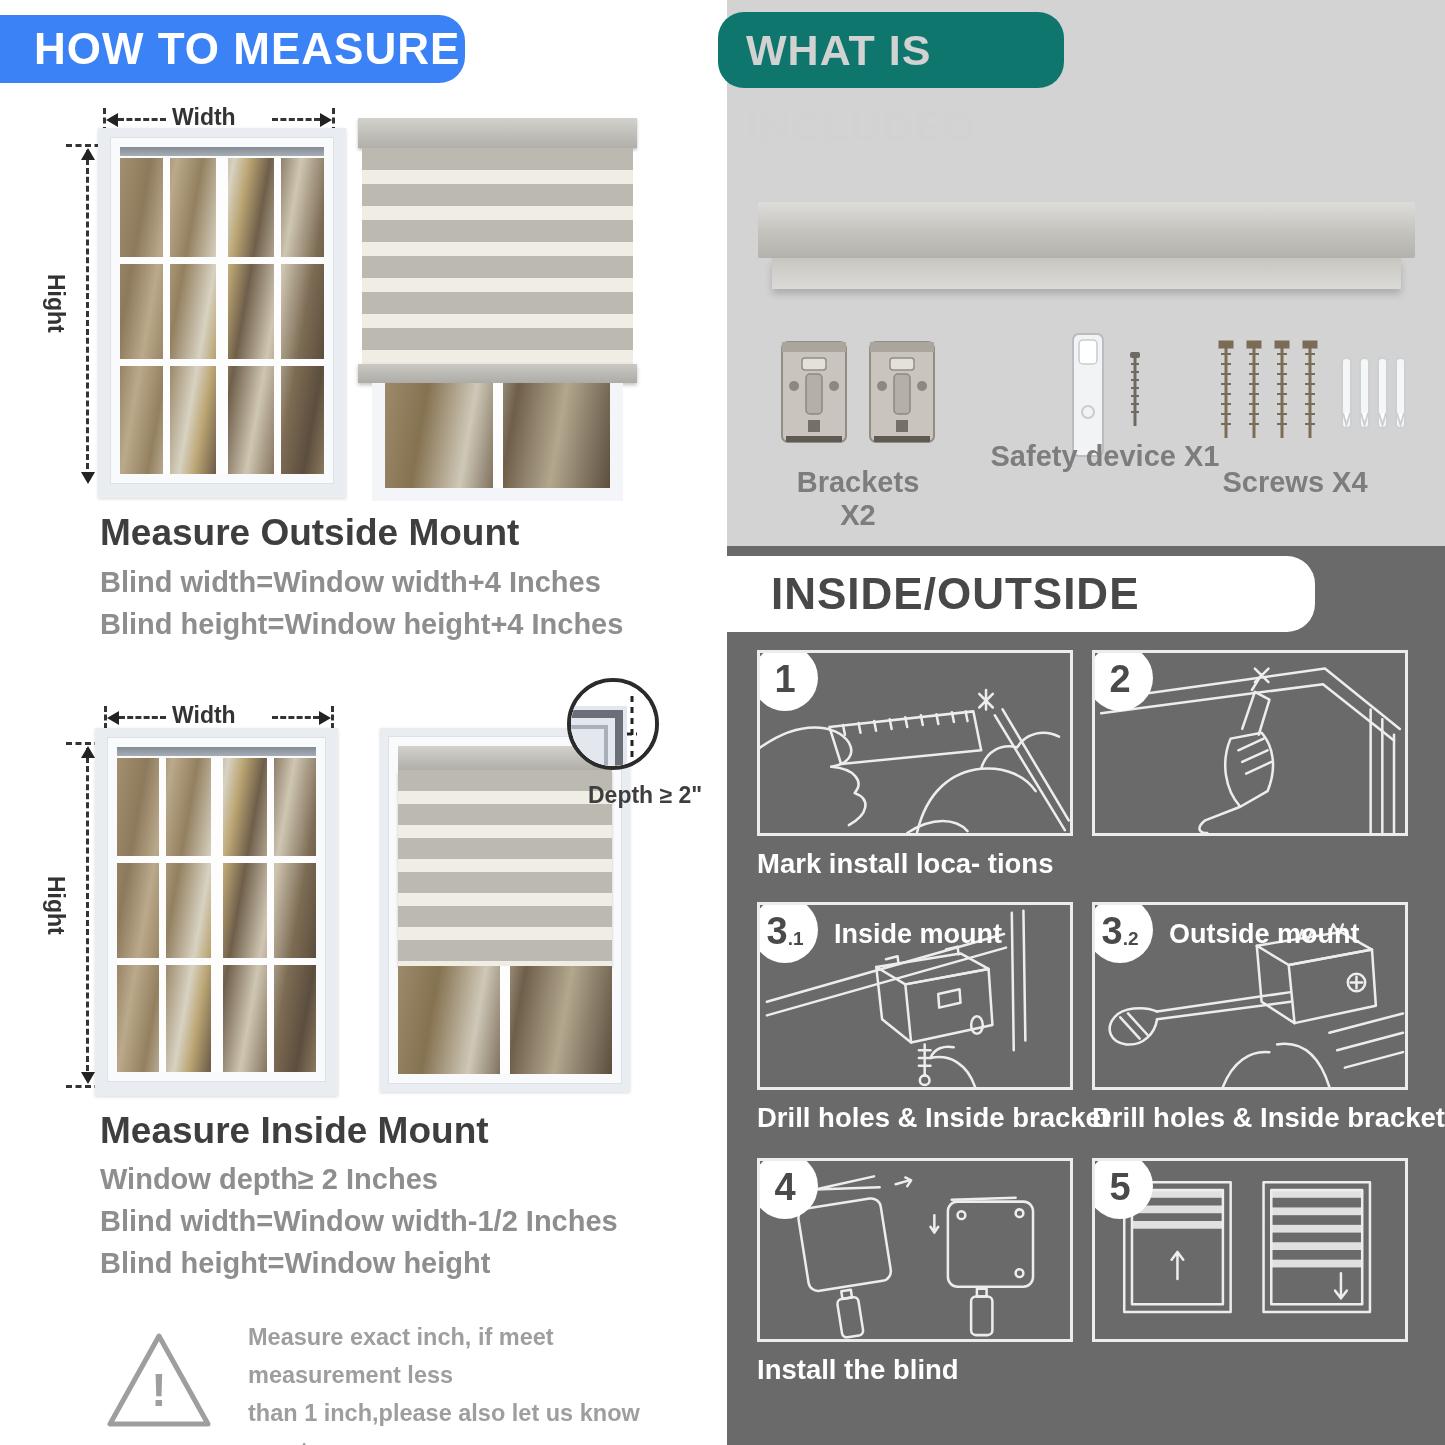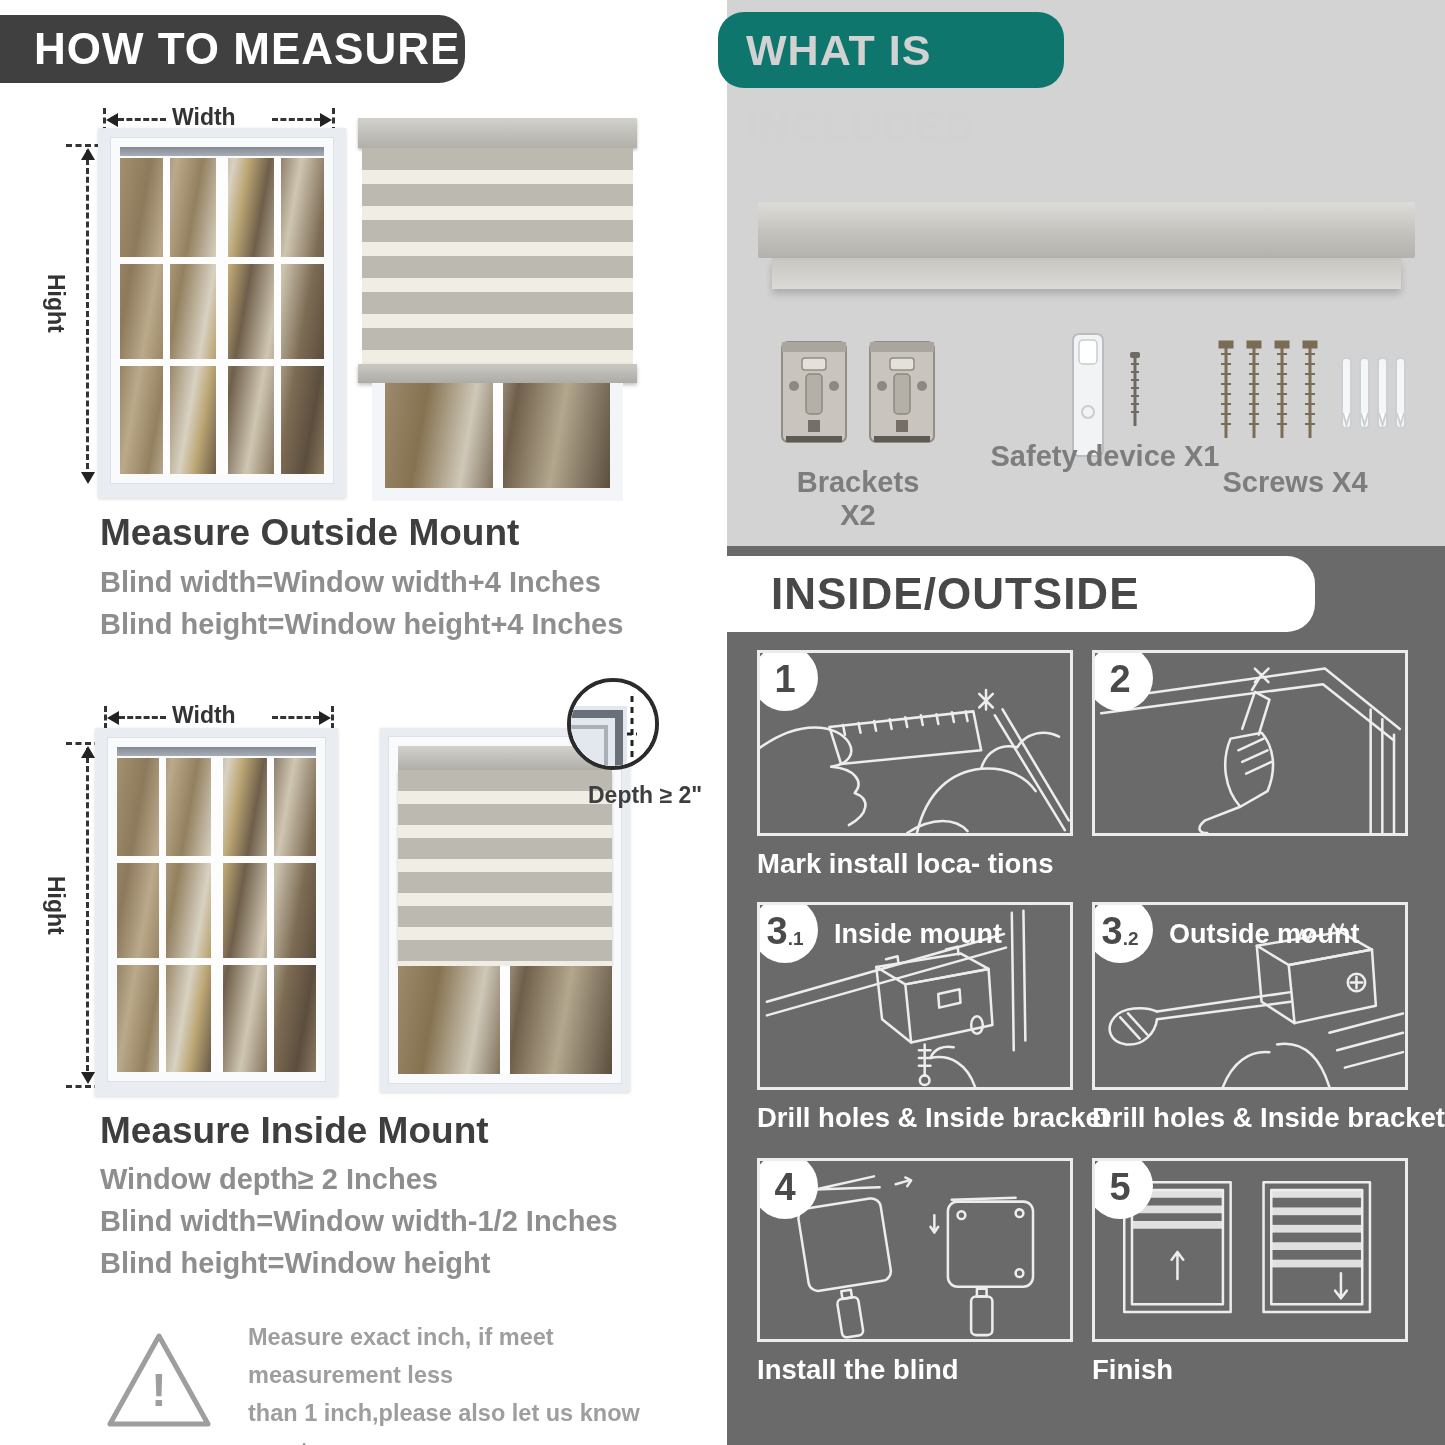--- a/index.html
+++ b/index.html
@@ -5,21 +5,21 @@
   html,body{margin:0;padding:0;background:#fff;}
   #root{
     position:relative;width:1445px;height:1445px;overflow:hidden;
     background:#ffffff;font-family:"Liberation Sans",sans-serif;
     -webkit-font-smoothing:antialiased;
   }
   .abs{position:absolute;}
 
   
   .lh-header{
-    left:0;top:15px;width:465px;height:68px;background:#404040;
+    left:0;top:15px;width:465px;height:68px;background:#3b82f6;
     border-radius:0 26px 26px 0;color:#fff;font-size:44px;font-weight:bold;
     line-height:68px;padding-left:34px;letter-spacing:1px;box-sizing:border-box;
   }
   .measure-heading{font-size:37px;font-weight:bold;color:#3e3e3e;}
   .measure-line{font-size:29px;font-weight:bold;color:#8e8e8e;white-space:nowrap;}
 
   
   .photo-window{background:#e9edf2;padding:9px 12px 14px 12px;box-sizing:border-box;box-shadow:0 1px 3px rgba(0,0,0,.15);}
   .win-frame{background:#f8fafc;border:1px solid #dde1e7;height:100%;box-sizing:border-box;padding:9px;display:flex;flex-direction:column;}
   .win-topbar{height:9px;background:linear-gradient(#848b94,#a7adb5);flex:0 0 auto;margin-bottom:2px;}
@@ -448,16 +448,15 @@
             <rect x="180" y="102" width="94" height="8" opacity=".9"></rect>
           </g>
           <path d="M252,116 L252,140 M246,134 l6,8 l6,-8"></path>
         </g>
       </svg>
       <div class="step-badge">
           <span class="badge-num">5</span>
           <span class="badge-sub"></span>
         </div>
     </div>
-    <div class="step-caption">Finish</div>
   </div>
 
 </div>
 
 </body></html>

